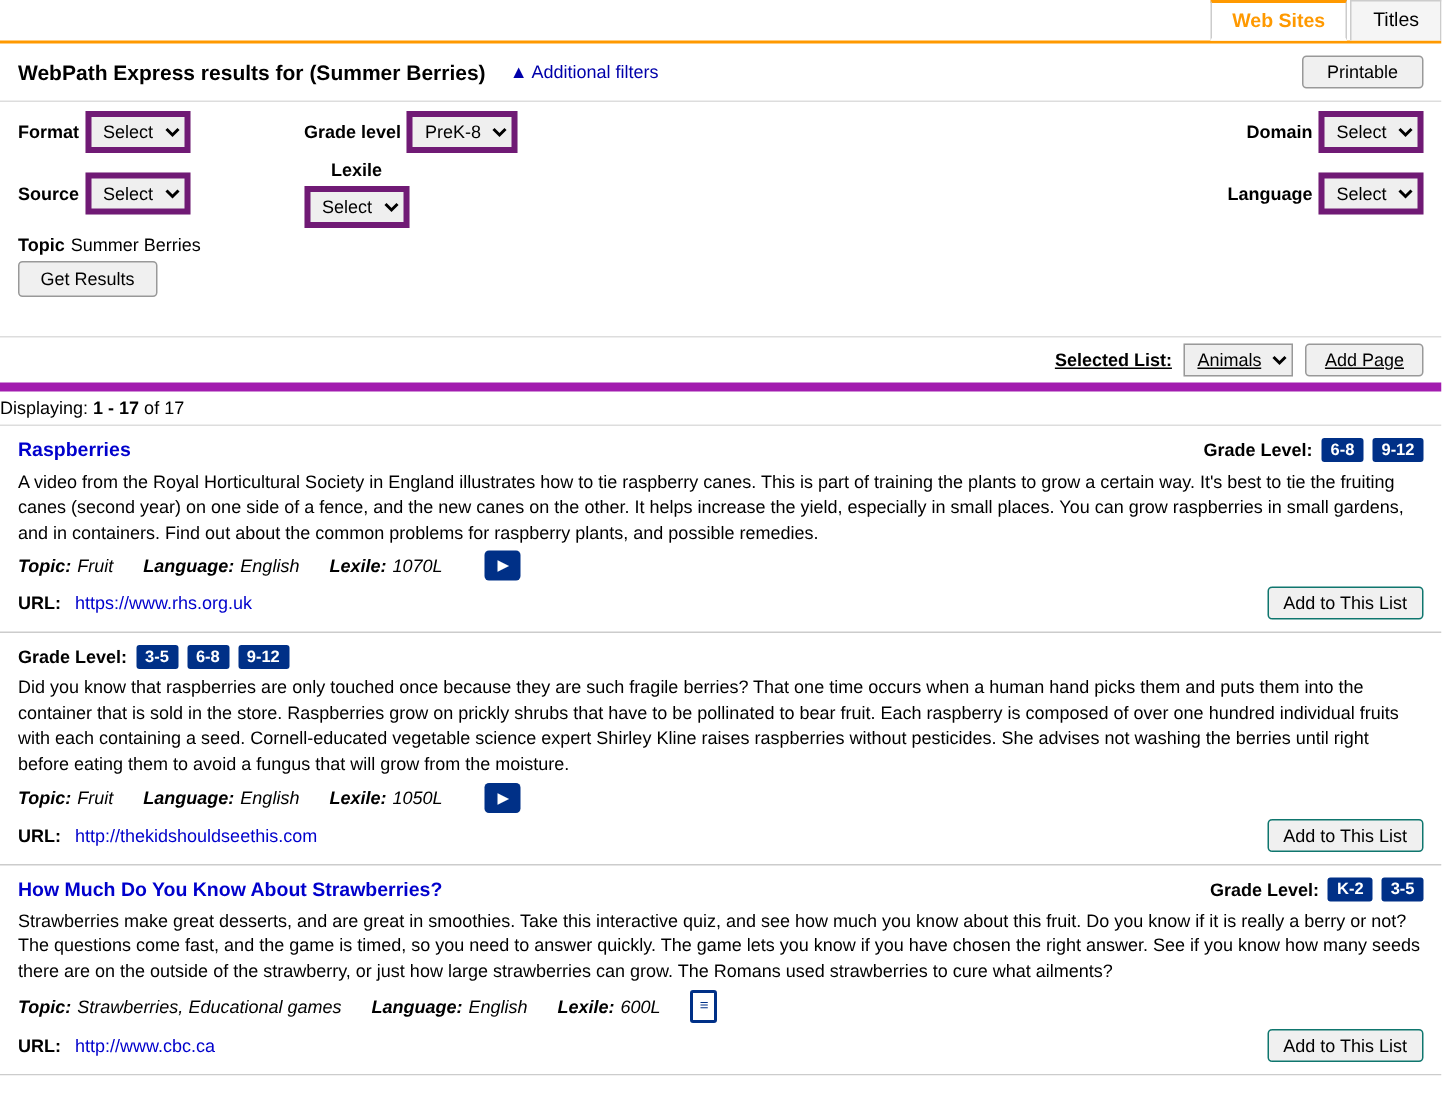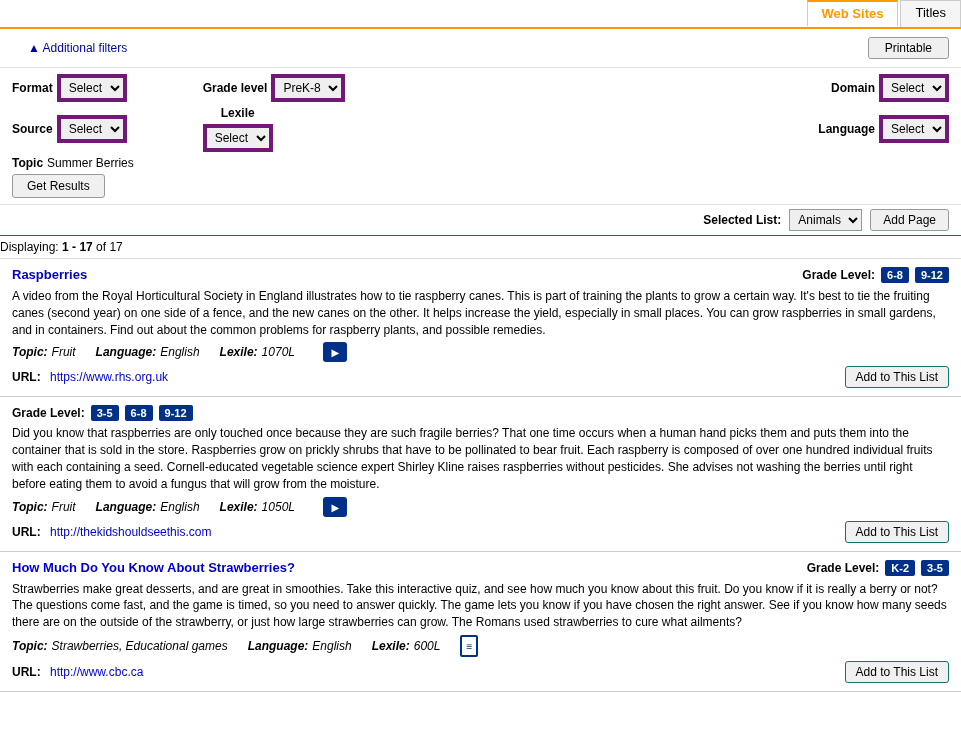--- a/index.html
+++ b/index.html
@@ -9,32 +9,32 @@
     .top-tabs { display: flex; justify-content: flex-end; border-bottom: 2px solid #f90; background: #fff; }
     .top-tab { padding: 4px 14px; font-size: 13px; cursor: pointer; border: 1px solid #ccc; border-bottom: none; margin-left: 2px; background: #f5f5f5; }
     .top-tab.active { background: #fff; border-bottom: 2px solid #fff; font-weight: bold; color: #f90; border-top: 2px solid #f90; }
 
     
     .header { display: flex; align-items: center; justify-content: space-between; padding: 8px 12px; border-bottom: 1px solid #ddd; }
     .header-title { font-size: 14px; font-weight: bold; color: #000; }
     .printable-btn { border: 1px solid #999; background: #f0f0f0; padding: 3px 16px; font-size: 12px; cursor: pointer; border-radius: 3px; }
 
     
-    .filters { padding: 6px 12px 0 12px; border-bottom: 1px solid #ddd; }
+    .filters { padding: 6px 12px 20px 12px; border-bottom: 1px solid #ddd; }
     .filter-row { display: flex; align-items: center; margin-bottom: 4px; gap: 16px; }
     .filter-group { display: flex; align-items: center; gap: 4px; }
     .filter-label { font-weight: bold; font-size: 12px; }
     .filter-select { font-size: 12px; padding: 2px 4px; border: 4px solid #701a75; }
     .topic-row { display: flex; align-items: center; gap: 4px; }
     .topic-label { font-weight: bold; font-size: 12px; }
     .topic-value { font-size: 12px; }
     .get-results-btn { border: 1px solid #999; background: #f0f0f0; padding: 4px 14px; font-size: 12px; cursor: pointer; border-radius: 3px; margin-top: 4px; margin-bottom: 6px; display: inline-block; }
 
     
-    .selected-list-bar { display: flex; align-items: center; justify-content: flex-end; padding: 4px 12px; gap: 8px; border-bottom: 1px solid #a21caf; }
+    .selected-list-bar { display: flex; align-items: center; justify-content: flex-end; padding: 4px 12px; gap: 8px; border-bottom: 6px solid #a21caf; text-decoration: underline; }
     .selected-list-label { font-weight: bold; font-size: 12px; }
     .selected-list-select { font-size: 12px; padding: 2px 4px; border: 1px solid #999; }
     .add-page-btn { border: 1px solid #999; background: #f0f0f0; padding: 3px 12px; font-size: 12px; cursor: pointer; border-radius: 3px; }
 
     
     .displaying { padding: 4px 0; font-size: 12px; border-bottom: 1px solid #ddd; }
     .displaying strong { font-weight: bold; }
 
     
     .result-item { border-bottom: 1px solid #ccc; padding: 8px 12px; }
@@ -64,20 +64,21 @@
 </head>
 <body>
 
 <div class="top-tabs">
   <div class="top-tab active">Web Sites</div>
   <div class="top-tab">Titles</div>
 </div>
 
 <div class="header">
   <div class="header-left">
+    <span class="header-title">WebPath Express results for (Summer Berries)</span>
     <span style="margin-left:16px; color:#00a; font-size:12px; cursor:pointer;">
       <span style="color:#00a;">▲</span>
       <span>Additional filters</span>
     </span>
   </div>
   <button class="printable-btn">Printable</button>
 </div>
 
 <div class="filters">
   <div class="filter-row">

